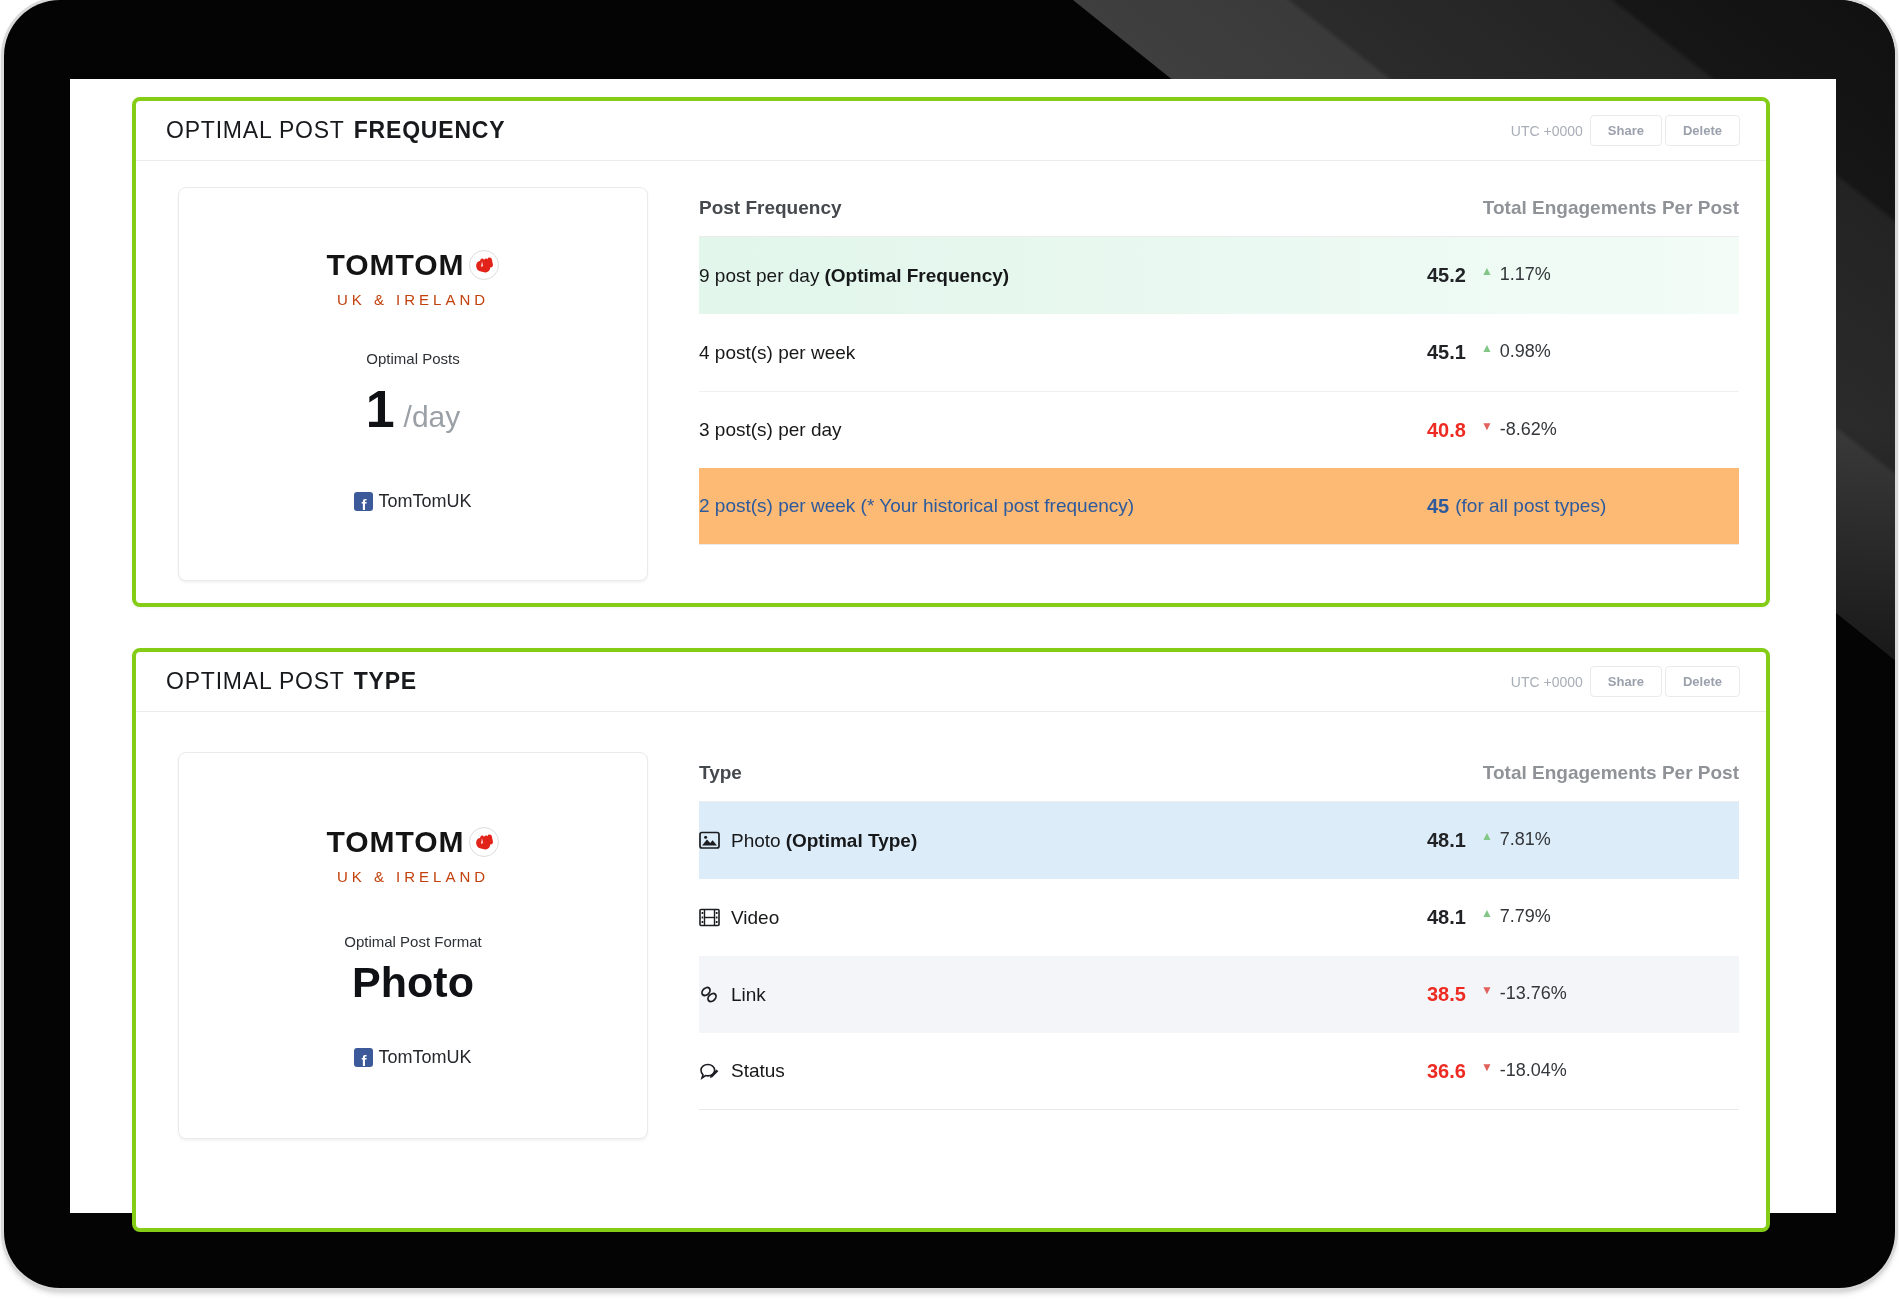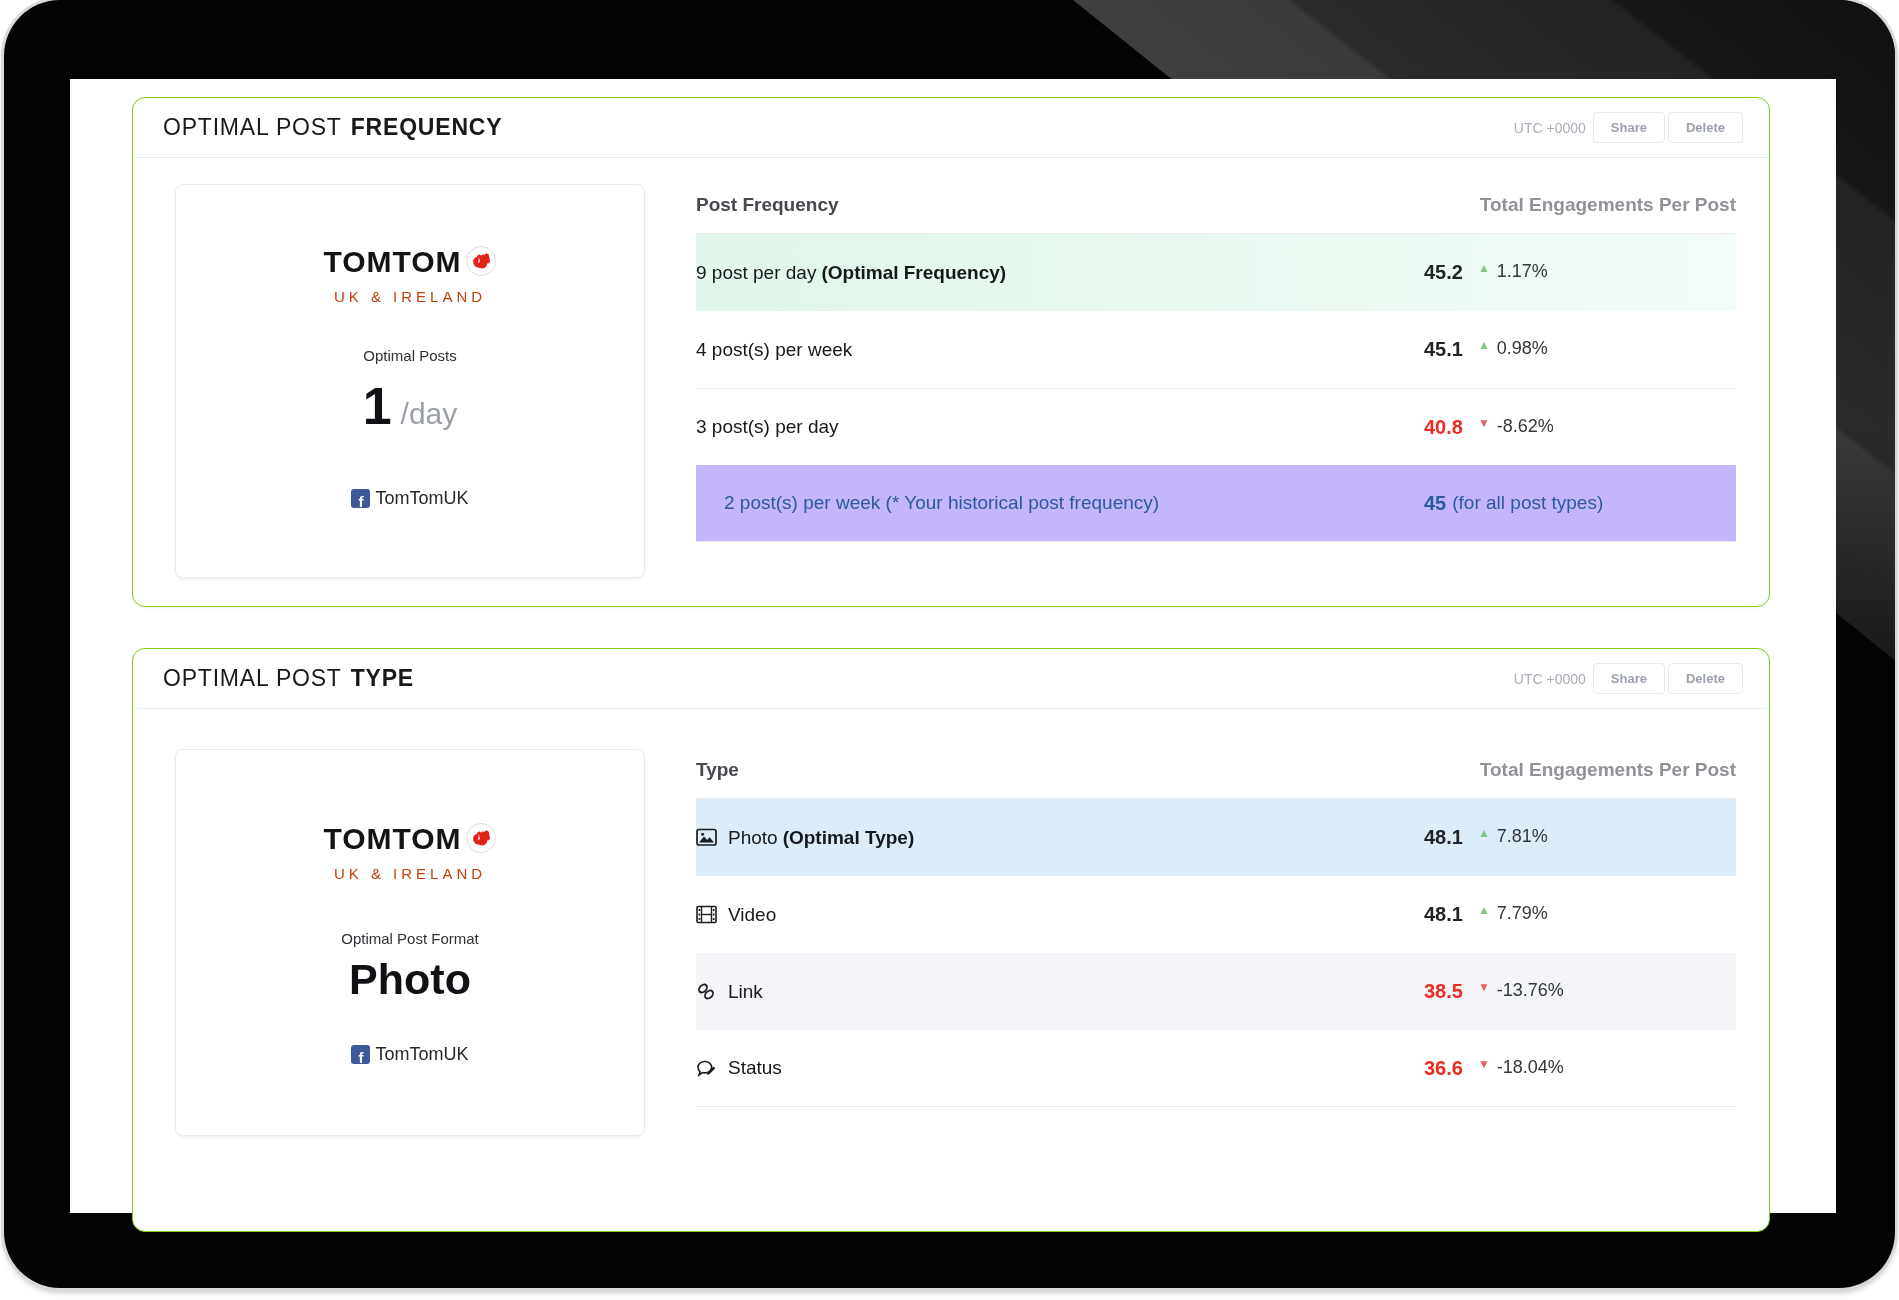--- a/index.html
+++ b/index.html
@@ -18,42 +18,42 @@
               #585858 30.5%, #515151 48%, #414141 48.5%, #3a3a3a 66%,
               #2b2b2b 66.5%, #232323 84%, #161616 84.5%, #101010 100%);
           clip-path:polygon(78px 0, 900px 0, 900px 660px); }
 
   
   .screen{ position:absolute; left:66px; top:79px; width:1766px; height:1134px;
            background:#ffffff; }
 
   
   .card{ position:absolute; left:62px; width:1638px; background:#fff;
-         border:1px solid #84cc16; border-radius:13px;
+         border:4px solid #84cc16; border-radius:8px;
          box-shadow:0 1px 3px rgba(40,45,60,.06); }
   .card-1{ top:18px;  height:510px; }
   .card-2{ top:569px; height:584px; }
 
   .card-header{ height:60px; border-bottom:1px solid #ebebee;
                 display:flex; align-items:center; padding:0 26px 0 30px; }
   .card-title{ font-size:23px; color:#17191c; letter-spacing:.8px; font-weight:400; }
   .card-title b{ font-weight:700; margin-left:9px; }
   .header-right{ margin-left:auto; display:flex; align-items:center; gap:3px; }
   .tz{ color:#a8adb6; font-size:14px; margin-right:4px; }
   .hbtn{ border:1px solid #e8eaee; border-radius:4px; background:#fff; color:#9ba1ac;
          font-size:13px; font-weight:700; padding:7px 17px; cursor:pointer;
          font-family:inherit; }
 
   
   .panel{ position:absolute; left:42px; width:470px; text-align:center;
           border:1px solid #e9eaee; border-radius:8px; background:#fff;
           box-shadow:0 2px 3px rgba(0,0,0,.05); }
   .card-1 .panel{ top:86px;  height:394px; padding-top:60px; }
   .card-2 .panel{ top:100px; height:387px; padding-top:72px; }
-  .brand-row{ display:flex; justify-content:center; align-items:flex-start; gap:3px; }
+  .brand-row{ display:flex; justify-content:center; align-items:center; gap:3px; }
   .brand-text{ font-size:30px; font-weight:700; letter-spacing:1px; color:#141414; }
   .brand-sub{ margin-top:9px; font-size:15px; letter-spacing:4px; color:#c2410c; }
   .metric-label{ font-size:15px; font-weight:400; color:#2e3135; }
   .card-1 .metric-label{ margin-top:42px; }
   .card-2 .metric-label{ margin-top:48px; }
   .metric-row{ display:flex; justify-content:center; align-items:baseline; gap:9px; }
   .card-1 .metric-row{ margin-top:12px; }
   .card-2 .metric-row{ margin-top:8px; }
   .metric-value{ font-size:52px; font-weight:700; color:#101114; }
   .card-2 .metric-value{ font-size:43px; }
@@ -77,21 +77,21 @@
   .t-col2{ font-size:19px; font-weight:700; color:#8f9297; }
   .t-row{ position:relative; height:77px; display:flex; align-items:center;
           font-size:19px; color:#17181a; }
   .t-row .lbl b{ margin-left:5px; }
   .sep-top{ border-top:1px solid #f0f0f2; }
   .sep-bottom{ border-bottom:1px solid #eaeaec; }
   .hl-green{ background:linear-gradient(90deg,#e2f6eb 0%,
              var(--optimal-green-bg,#eaf9f1) 55%, #f3fcf7 100%); }
   .hl-lightblue{ background:var(--optimal-blue-bg,#dcecf9); }
   .stripe{ background:#f3f5f8; }
-  .hl-bluerow{ background:#c4b5fd;padding-left:28px; }
+  .hl-bluerow{ background:#fdba74; }
   .hl-bluerow .lbl, .hl-bluerow .vcell{ color:var(--historical-blue-text,#2d5a9d); }
   .vcell{ position:absolute; left:728px; display:flex; align-items:flex-start; }
   .v-num{ font-size:20px; font-weight:700; color:#212326; }
   .v-red{ color:var(--value-red,#ee2b22); }
   .tri{ font-size:12px; margin:0 7px 0 15px; }
   .tri.up::before{ content:"▲"; color:var(--positive-green,#82c785); }
   .tri.down::before{ content:"▼"; color:var(--negative-red,#e2615c); }
   .chg{ font-size:18px; color:#33363a; }
   .suffix{ font-size:19px; margin-left:6px; }
   .type-icon{ width:21px; height:19px; margin-right:11px; flex:none; }

